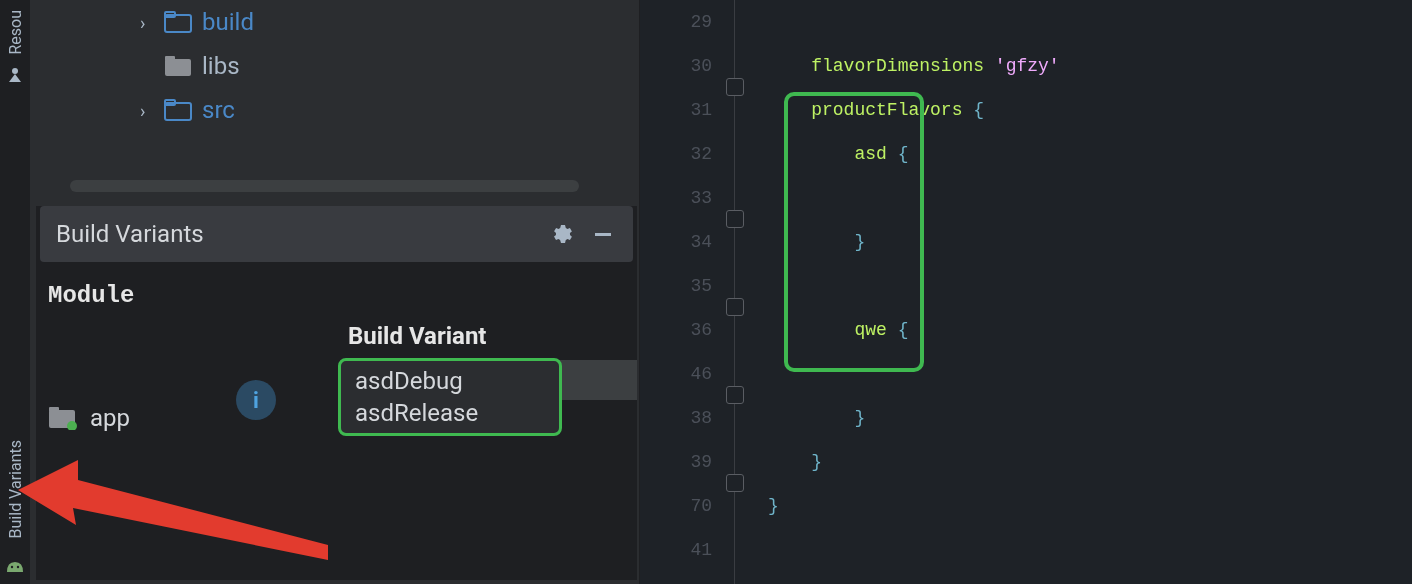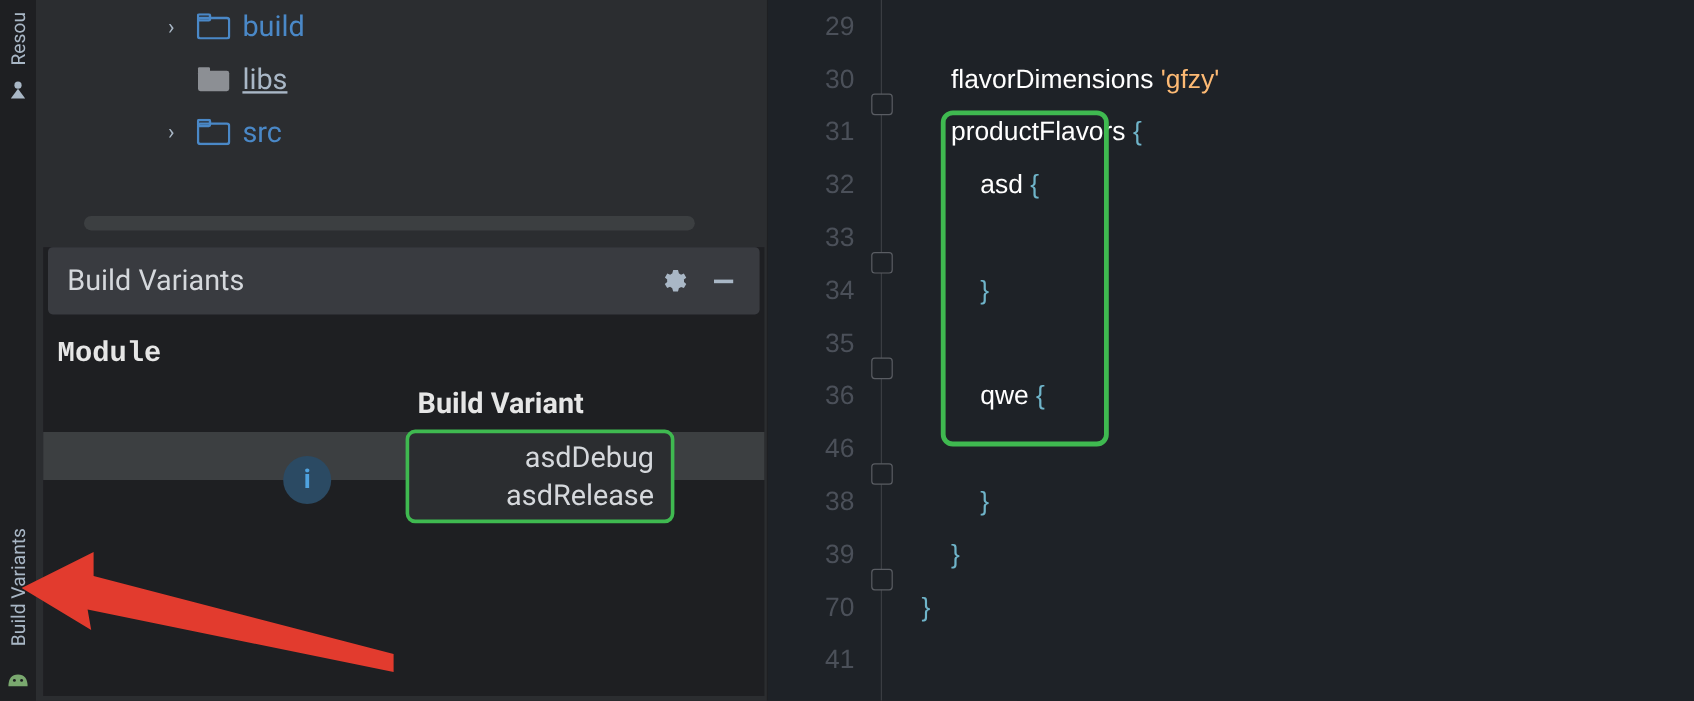--- a/index.html
+++ b/index.html
@@ -78,21 +78,21 @@
   .tree-row {
     display: flex;
     align-items: center;
     height: 44px;
     padding-left: 110px;
     gap: 10px;
     font-size: 24px;
     cursor: pointer;
   }
   .tree-row.blue { color: #4a88c7; }
-  .tree-row.grey { color: #a9b7c6; text-decoration: underline; }
+  .tree-row.grey { color: #a9b7c6; }
   .chevron {
     width: 14px;
     color: #a9b7c6;
     font-size: 18px;
   }
   .folder-ic {
     width: 28px;
     height: 22px;
     display: inline-block;
   }
@@ -202,36 +202,35 @@
   }
   .variant-dropdown {
     position: absolute;
     left: 302px;
     top: 0;
     width: 224px;
     border: 3px solid #3fb950;
     border-radius: 8px;
     background: #2b2d30;
     padding: 4px 0;
-    text-align: right;
   }
   .variant-opt {
     padding: 2px 14px;
     font-size: 24px;
     color: #d5d8dc;
     cursor: pointer;
   }
 
   
   .editor {
     flex: 1;
     background: #1e2227;
     display: flex;
-    font-family: Liberation Sans, sans-serif;
-    font-size: 22px;
+    font-family: Liberation Mono, monospace;
+    font-size: 18px;
     line-height: 44px;
   }
   .gutter {
     width: 84px;
     text-align: right;
     color: #4b5059;
     padding-right: 12px;
   }
   .gutter .ln { height: 44px; }
   .fold-strip {
@@ -254,22 +253,22 @@
     border: 1px solid #5a5d63;
     border-radius: 3px;
     background: #1e2227;
   }
   .code {
     flex: 1;
     position: relative;
     padding-left: 18px;
   }
   .code-line { height: 44px; white-space: pre; }
-  .ident { color: #ffffff; }
-  .str { color: #fdba74; }
+  .ident { color: #bef264; }
+  .str { color: #f0abfc; }
   .brace { color: #6fb4c9; }
   .code-highlight {
     position: absolute;
     left: 34px;
     top: 92px;
     width: 140px;
     height: 280px;
     border: 4px solid #3fb950;
     border-radius: 10px;
     pointer-events: none;
@@ -357,20 +356,32 @@
           </svg>
       </div>
     </div>
 
     <div class="variants-cols">
       <div class="col-header col-module">Module</div>
       <div class="col-header col-variant">Build Variant</div>
     </div>
 
     <div class="variants-body">
+      <div class="module-col">
+        <div class="module-row" style="margin-top:30px">
+          <span class="module-icon">
+            <svg width="30" height="24" viewBox="0 0 30 24">
+                <rect x="1" y="4" width="26" height="18" rx="2" fill="#8c8f94"></rect>
+                <rect x="1" y="1" width="10" height="5" rx="1" fill="#8c8f94"></rect>
+                <circle cx="24" cy="20" r="5" fill="#4caf50"></circle>
+              </svg>
+          </span>
+          <span class="module-name">app</span>
+        </div>
+      </div>
       <div class="info-badge">i</div>
       <div class="variant-col">
         <div class="variant-selected-row"></div>
       </div>
       <div class="variant-dropdown">
         <div class="variant-opt">asdDebug</div>
         <div class="variant-opt">asdRelease</div>
       </div>
     </div>
   </div>

